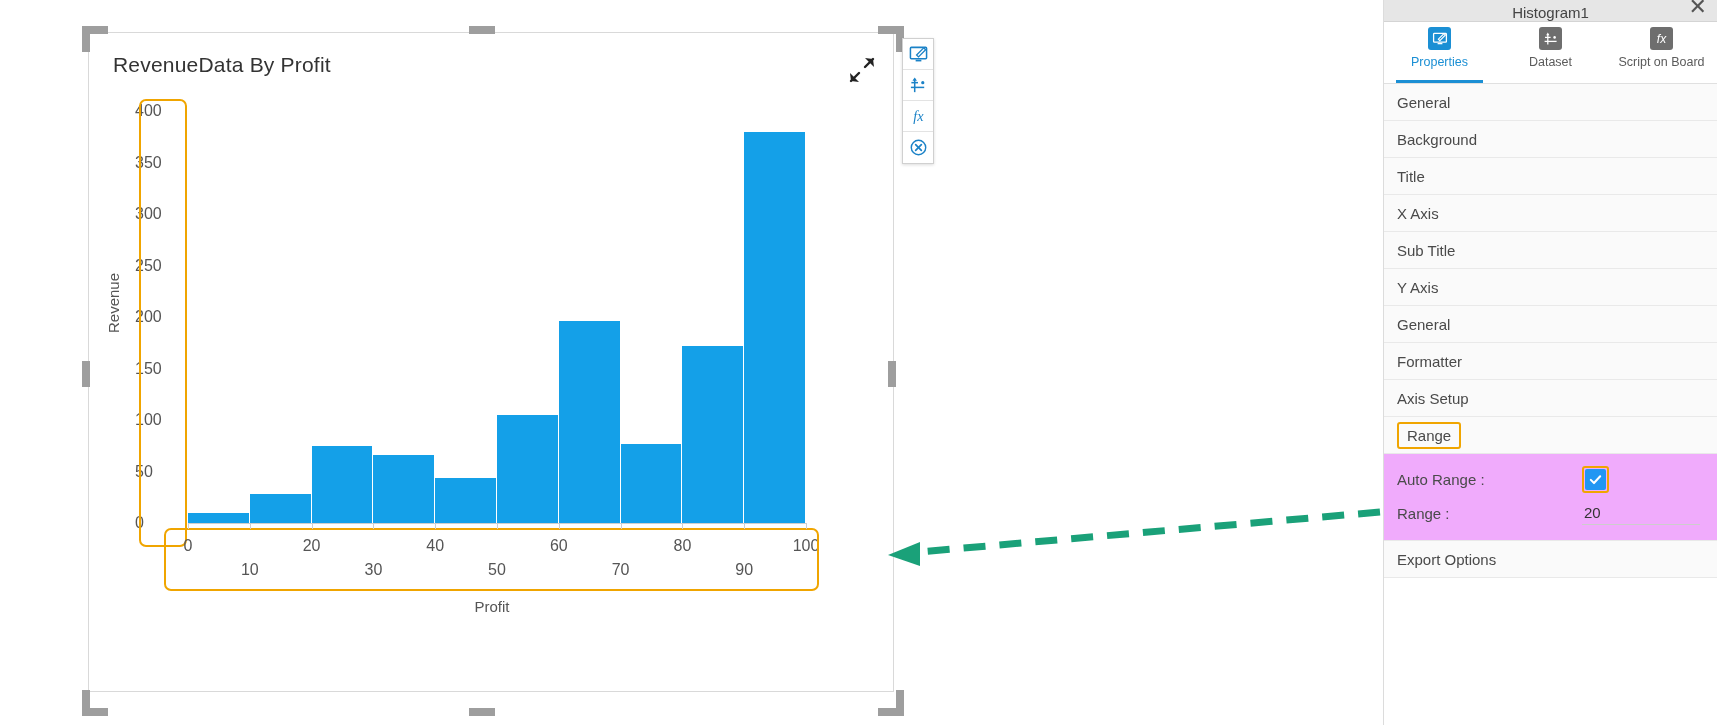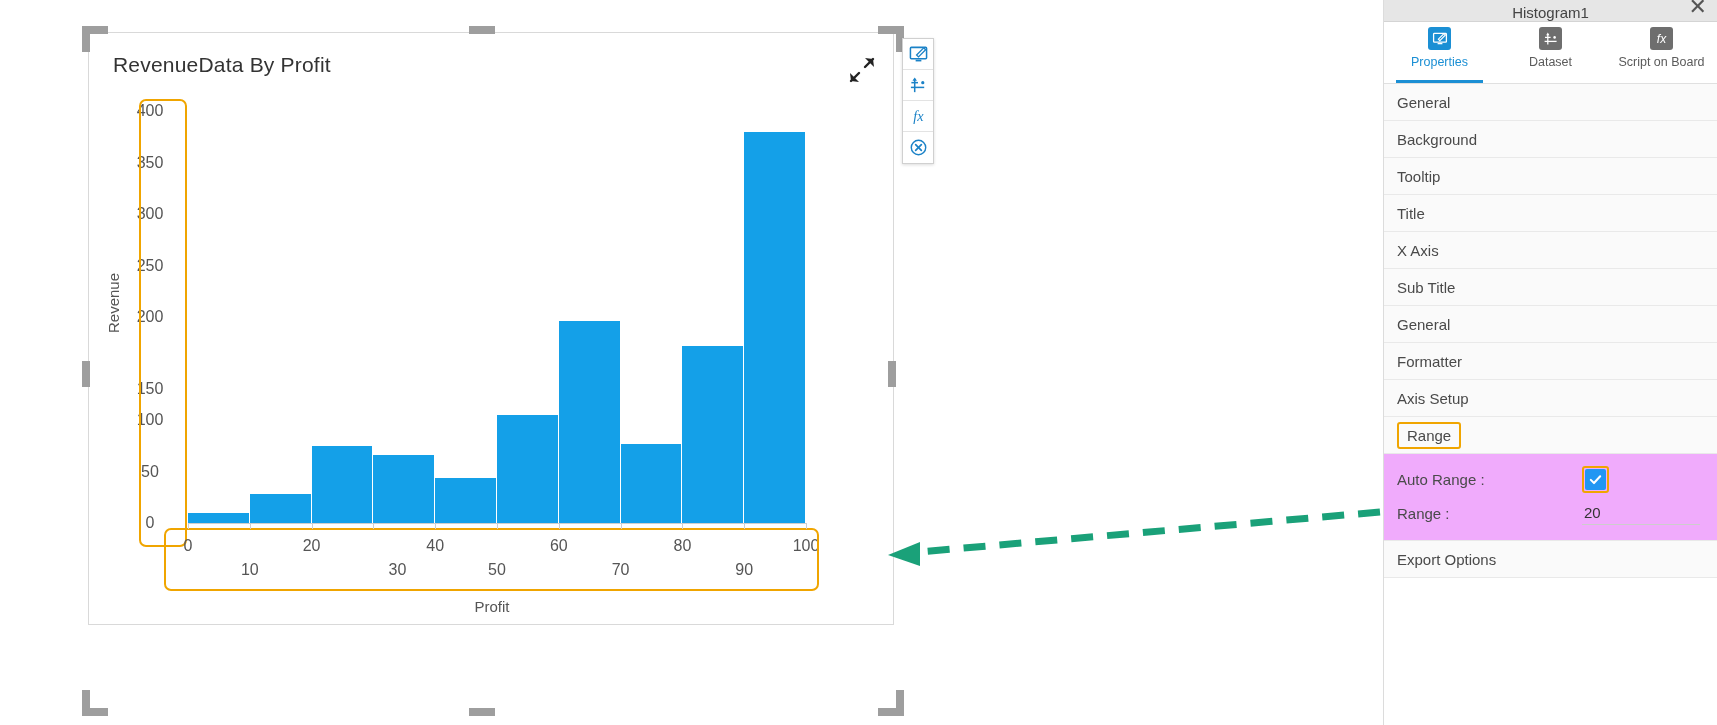--- a/index.html
+++ b/index.html
@@ -8,21 +8,21 @@
     background: #ffffff;
     font-family: "Liberation Sans", sans-serif;
     overflow: hidden;
   }
   #root { position: relative; width: 1717px; height: 725px; }
 
   
   .widget {
     position: absolute;
     left: 88px; top: 32px;
-    width: 806px; height: 593px;
+    width: 806px; height: 660px;
     background: #ffffff;
     border: 1px solid #d9d9d9;
   }
   
   .sel-corner { position: absolute; width: 26px; height: 26px; pointer-events: none; }
   .sel-corner i { position: absolute; background: #9e9e9e; display:block; }
   .sel-tl { left: 82px; top: 26px; }
   .sel-tl i:nth-child(1){ left:0; top:0; width:26px; height:8px; }
   .sel-tl i:nth-child(2){ left:0; top:0; width:8px;  height:26px; }
   .sel-tr { left: 878px; top: 26px; }
@@ -70,22 +70,22 @@
     position: absolute; left: 16px; top: 300px;
     font-size: 15px; color: #555;
     transform: rotate(-90deg); transform-origin: left top;
     white-space: nowrap;
   }
   .xlabel {
     position: absolute; left: 0; top: 565px; width: 806px;
     text-align: center; font-size: 15px; color: #555;
   }
   .ytick {
-    position: absolute; right: 15px; font-size: 16px; color: #555;
-    text-align: center; width: 44px; transform: translateY(-50%);
+    position: absolute; right: 8px; font-size: 16px; color: #555;
+    text-align: left; width: 44px; transform: translateY(-50%);
   }
   .yticks-wrap { position: absolute; left: 48px; top: 0; width: 50px; height: 500px; }
   .xtick {
     position: absolute; font-size: 16px; color: #555;
     transform: translateX(-50%); white-space: nowrap;
   }
   .hl-box {
     position: absolute; border: 2px solid #f0a500;
     border-radius: 7px; pointer-events: none;
   }
@@ -189,40 +189,40 @@
     </div>
 
     <div class="plot">
       <div class="ylabel">Revenue</div>
       <div class="xlabel">Profit</div>
 
       <div class="yticks-wrap" id="yticks">
           <div class="ytick" style="top: 490px;">0</div>
           <div class="ytick" style="top: 438.5px;">50</div>
           <div class="ytick" style="top: 387px;">100</div>
-          <div class="ytick" style="top: 335.5px; margin-top: 20px;">150</div>
+          <div class="ytick" style="top: 335.5px;">150</div>
           <div class="ytick" style="top: 284px;">200</div>
           <div class="ytick" style="top: 232.5px;">250</div>
           <div class="ytick" style="top: 181px;">300</div>
           <div class="ytick" style="top: 129.5px;">350</div>
           <div class="ytick" style="top: 78px;">400</div>
         </div>
       <div class="hl-box" id="y-highlight"></div>
 
       <div id="xticks-primary">
           <div class="xtick" style="left: 99px; top: 504px;">0</div>
           <div class="xtick" style="left: 222.6px; top: 504px;">20</div>
           <div class="xtick" style="left: 346.2px; top: 504px;">40</div>
           <div class="xtick" style="left: 469.8px; top: 504px;">60</div>
           <div class="xtick" style="left: 593.4px; top: 504px;">80</div>
           <div class="xtick" style="left: 717px; top: 504px;">100</div>
         </div>
       <div id="xticks-secondary">
           <div class="xtick" style="left: 160.8px; top: 528px;">10</div>
-          <div class="xtick" style="left: 284.4px; top: 528px; margin-left: 24px;">30</div>
+          <div class="xtick" style="left: 284.4px; top: 528px;">30</div>
           <div class="xtick" style="left: 408px; top: 528px;">50</div>
           <div class="xtick" style="left: 531.6px; top: 528px;">70</div>
           <div class="xtick" style="left: 655.2px; top: 528px;">90</div>
         </div>
       <div class="hl-box" id="x-highlight"></div>
 
       <div class="bars" id="bars">
           <div class="bar" style="left: 0px; width: 61.8px; height: 10.3px; background: rgb(20, 160, 232);"></div>
           <div class="bar" style="left: 61.8px; width: 61.8px; height: 28.84px; background: rgb(20, 160, 232);"></div>
           <div class="bar" style="left: 123.6px; width: 61.8px; height: 77.25px; background: rgb(20, 160, 232);"></div>
@@ -352,30 +352,30 @@
       </div>
 
     <div id="panel-sections">
         <div class="section">
           <span class="sec-label">General</span>
         </div>
         <div class="section">
           <span class="sec-label">Background</span>
         </div>
         <div class="section">
-          <span class="sec-label">Tooltip</span>
-        </div>
-        <div class="section">
           <span class="sec-label">Title</span>
         </div>
         <div class="section">
           <span class="sec-label">X Axis</span>
         </div>
         <div class="section">
           <span class="sec-label">Sub Title</span>
+        </div>
+        <div class="section">
+          <span class="sec-label">Y Axis</span>
         </div>
         <div class="section">
           <span class="sec-label">General</span>
         </div>
         <div class="section">
           <span class="sec-label">Formatter</span>
         </div>
         <div class="section">
           <span class="sec-label">Axis Setup</span>
         </div>

